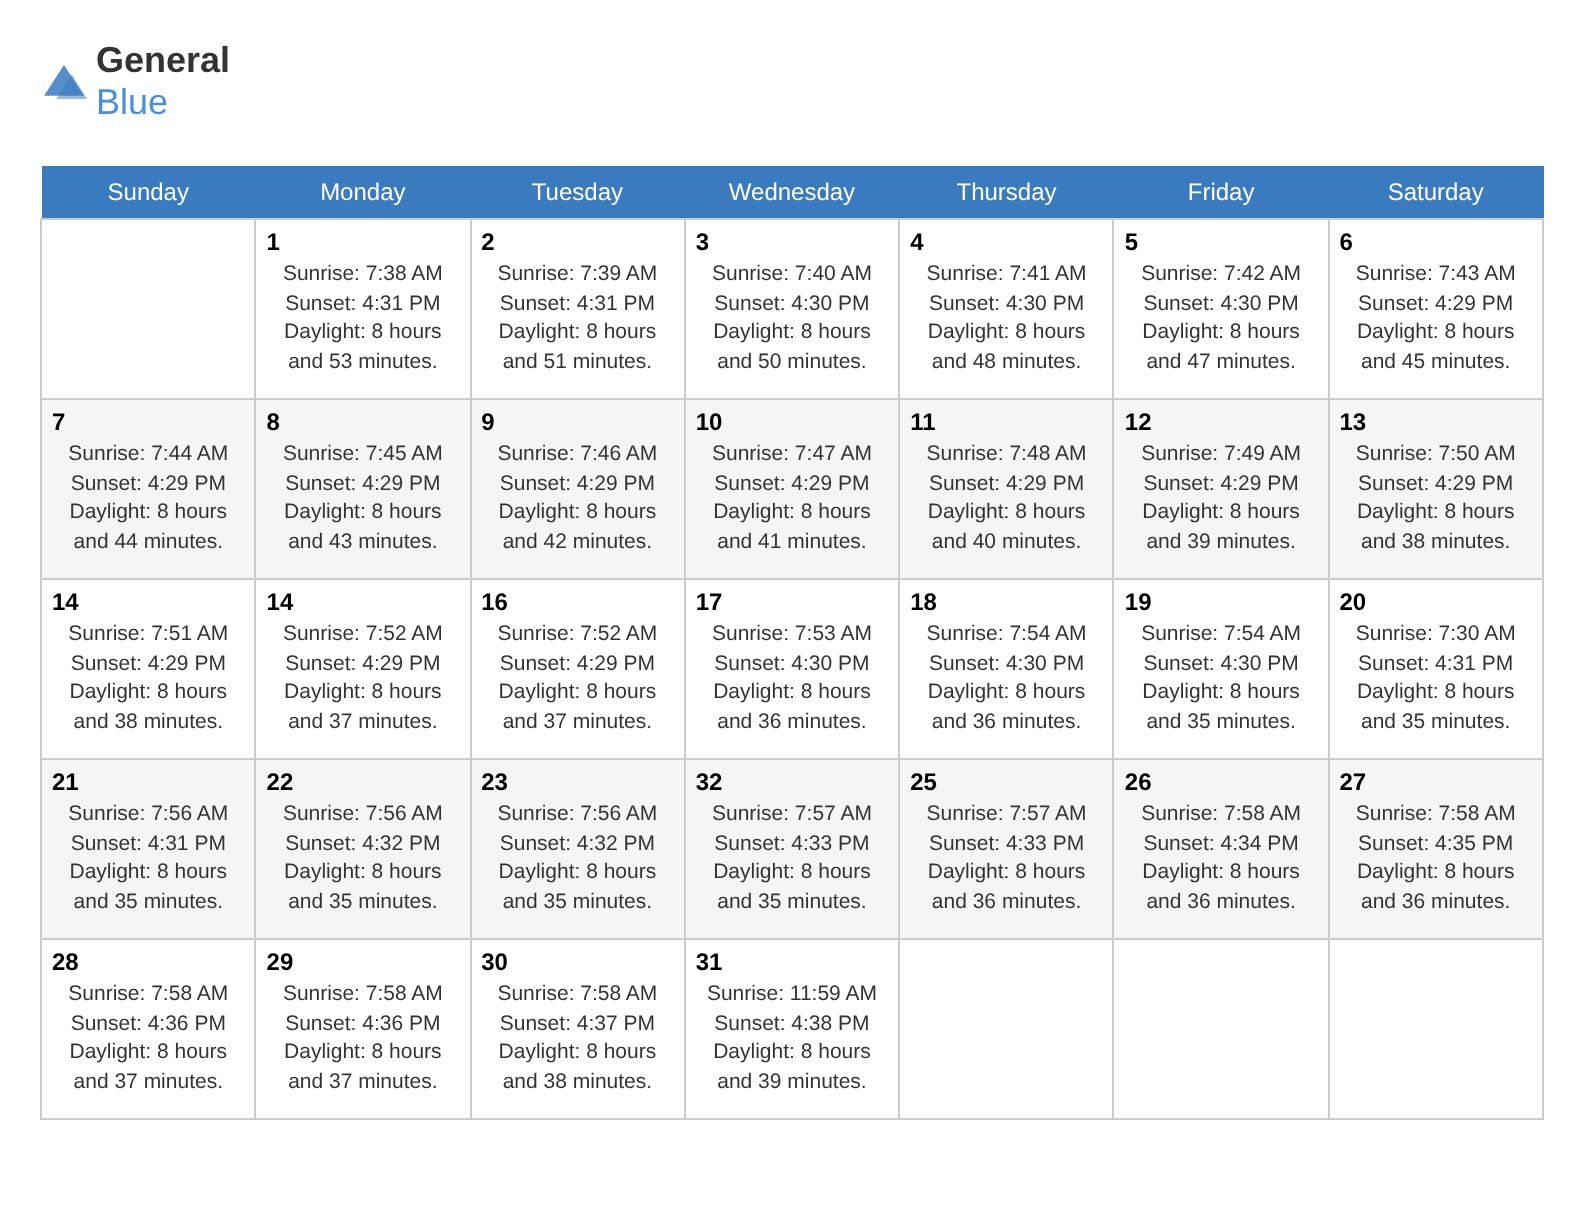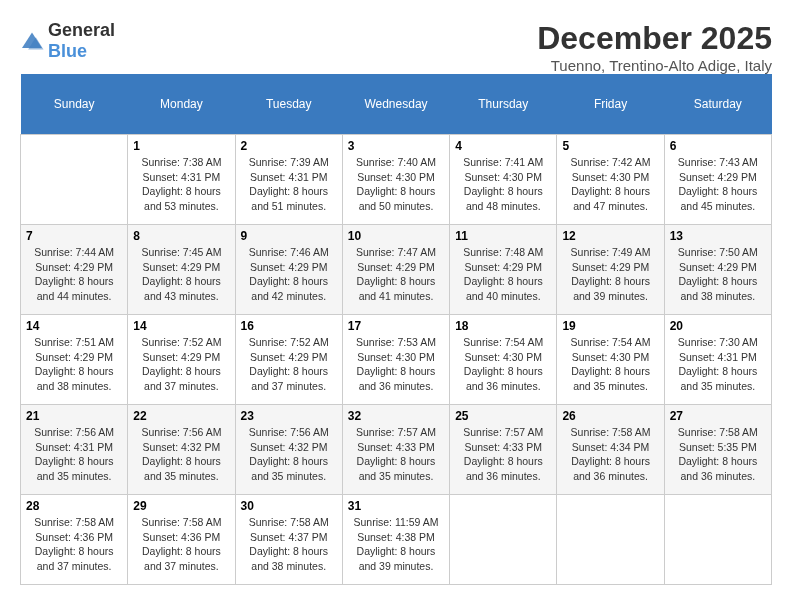--- a/index.html
+++ b/index.html
@@ -7,21 +7,21 @@
       font-family: Arial, sans-serif;
       background: #fff;
       width: 792px;
       min-height: 612px;
       padding: 20px;
     }
     .header-area {
       display: flex;
       justify-content: space-between;
       align-items: flex-start;
-      margin-bottom: 0;
+      margin-bottom: 21px;
     }
     .logo {
       display: flex;
       align-items: center;
       gap: 4px;
     }
     .logo-icon {
       width: 24px;
       height: 20px;
     }
@@ -39,21 +39,21 @@
     }
     table {
       width: 100%;
       border-collapse: collapse;
       font-size: 11px;
     }
     th {
       background-color: #3a7abf;
       color: #fff;
       text-align: center;
-      padding: 23px 4px;
+      padding: 6px 4px;
       font-size: 12px;
       font-weight: normal;
     }
     td {
       border: 1px solid #ccc;
       vertical-align: top;
       padding: 4px 5px;
       width: 107px;
       min-height: 80px;
       height: 90px;
@@ -83,26 +83,22 @@
 <body>
 
 <div class="header-area">
   <div class="logo">
     <svg class="logo-icon" viewBox="0 0 30 26" xmlns="http://www.w3.org/2000/svg">
       <polygon points="15,2 28,22 2,22" fill="#3a7abf" opacity="0.85"></polygon>
       <polygon points="20,8 30,24 10,24" fill="#3a7abf" opacity="0.5"></polygon>
     </svg>
     <div>
       <span style="font-size:18px;font-weight:bold;color:#333;">General</span><br>
-      <span style="font-size:18px;font-weight:bold;color:#4a90d9;">Blue</span>
+      <span style="font-size:18px;font-weight:normal;color:#4a90d9;">Blue</span>
     </div>
-  </div>
-  <div class="title-area">
-    <div class="main-title">December 2025</div>
-    <div class="subtitle">Tuenno, Trentino-Alto Adige, Italy</div>
   </div>
 </div>
 
 <table>
   <thead>
     <tr>
     <th>Sunday</th>
         <th>Monday</th>
         <th>Tuesday</th>
         <th>Wednesday</th>
@@ -325,21 +321,21 @@
           <div class="day-info">
             <div>Sunrise: 7:58 AM</div>
             <div>Sunset: 4:34 PM</div>
             <div>Daylight: 8 hours and 36 minutes.</div>
           </div>
         </td>
         <td>
           <div class="day-number">27</div>
           <div class="day-info">
             <div>Sunrise: 7:58 AM</div>
-            <div>Sunset: 5:35 PM</div>
+            <div>Sunset: 4:35 PM</div>
             <div>Daylight: 8 hours and 36 minutes.</div>
           </div>
         </td>
       </tr>
       <tr>
         <td>
           <div class="day-number">28</div>
           <div class="day-info">
             <div>Sunrise: 7:58 AM</div>
             <div>Sunset: 4:36 PM</div>

